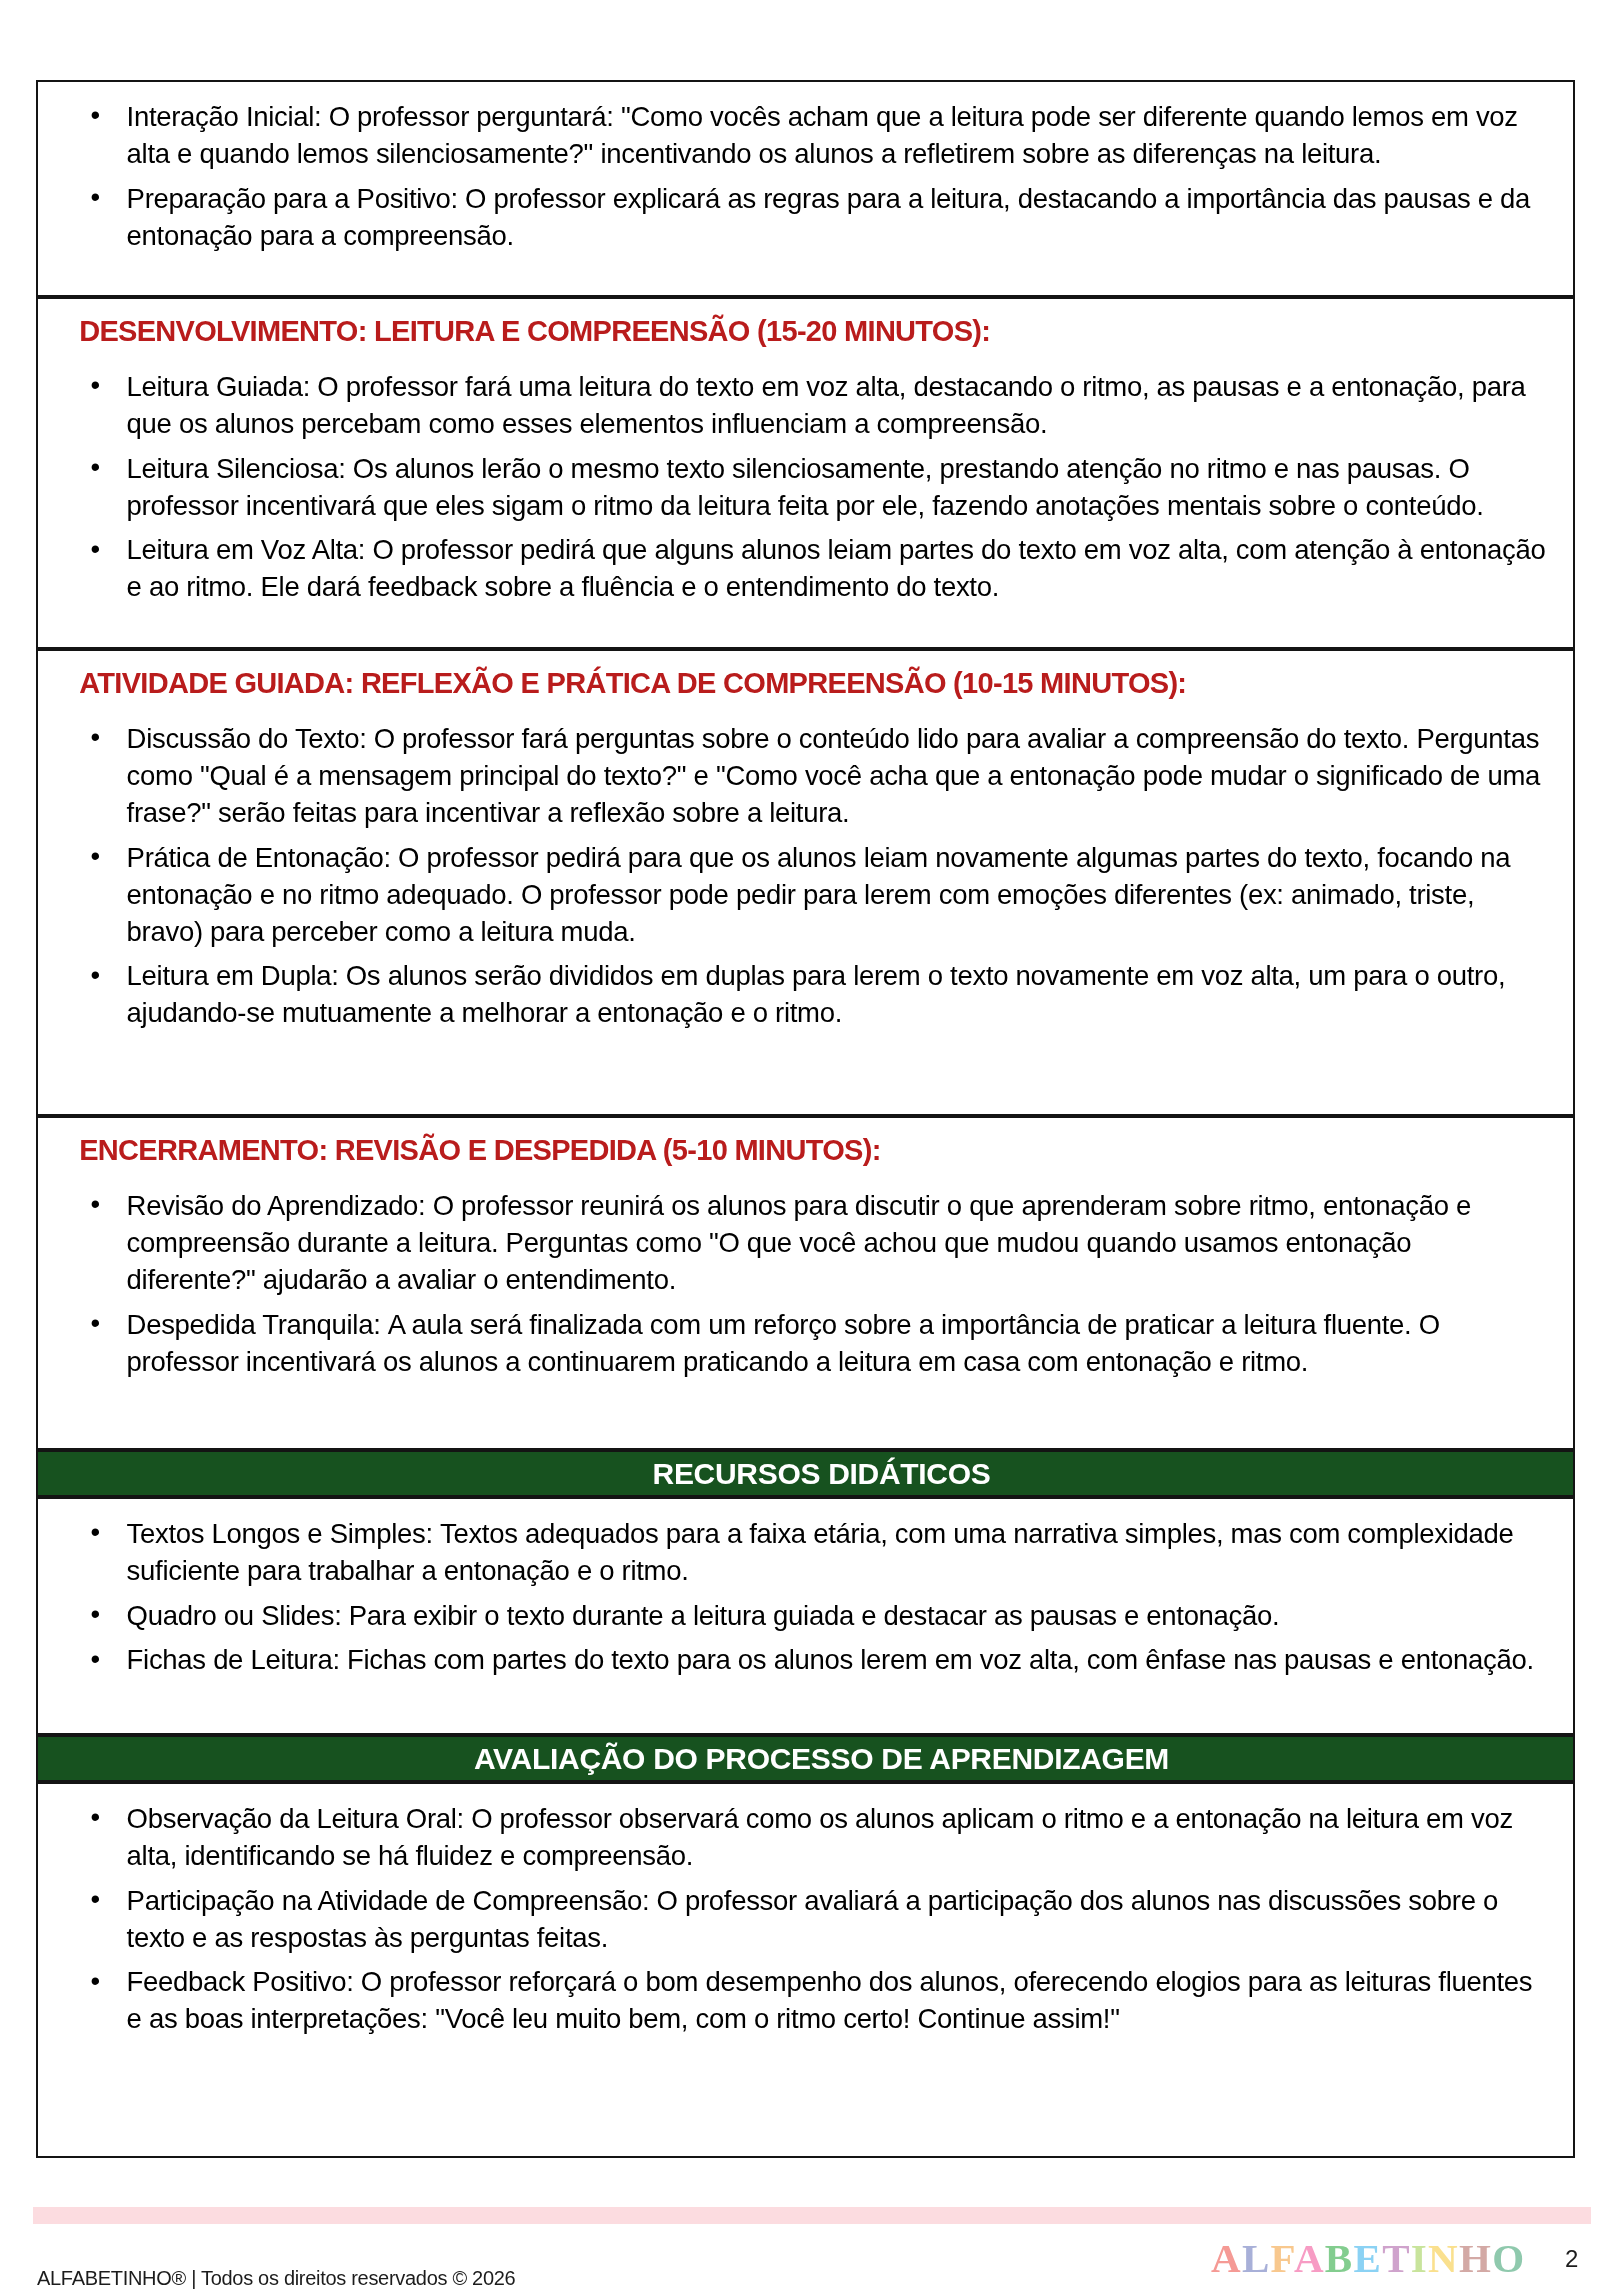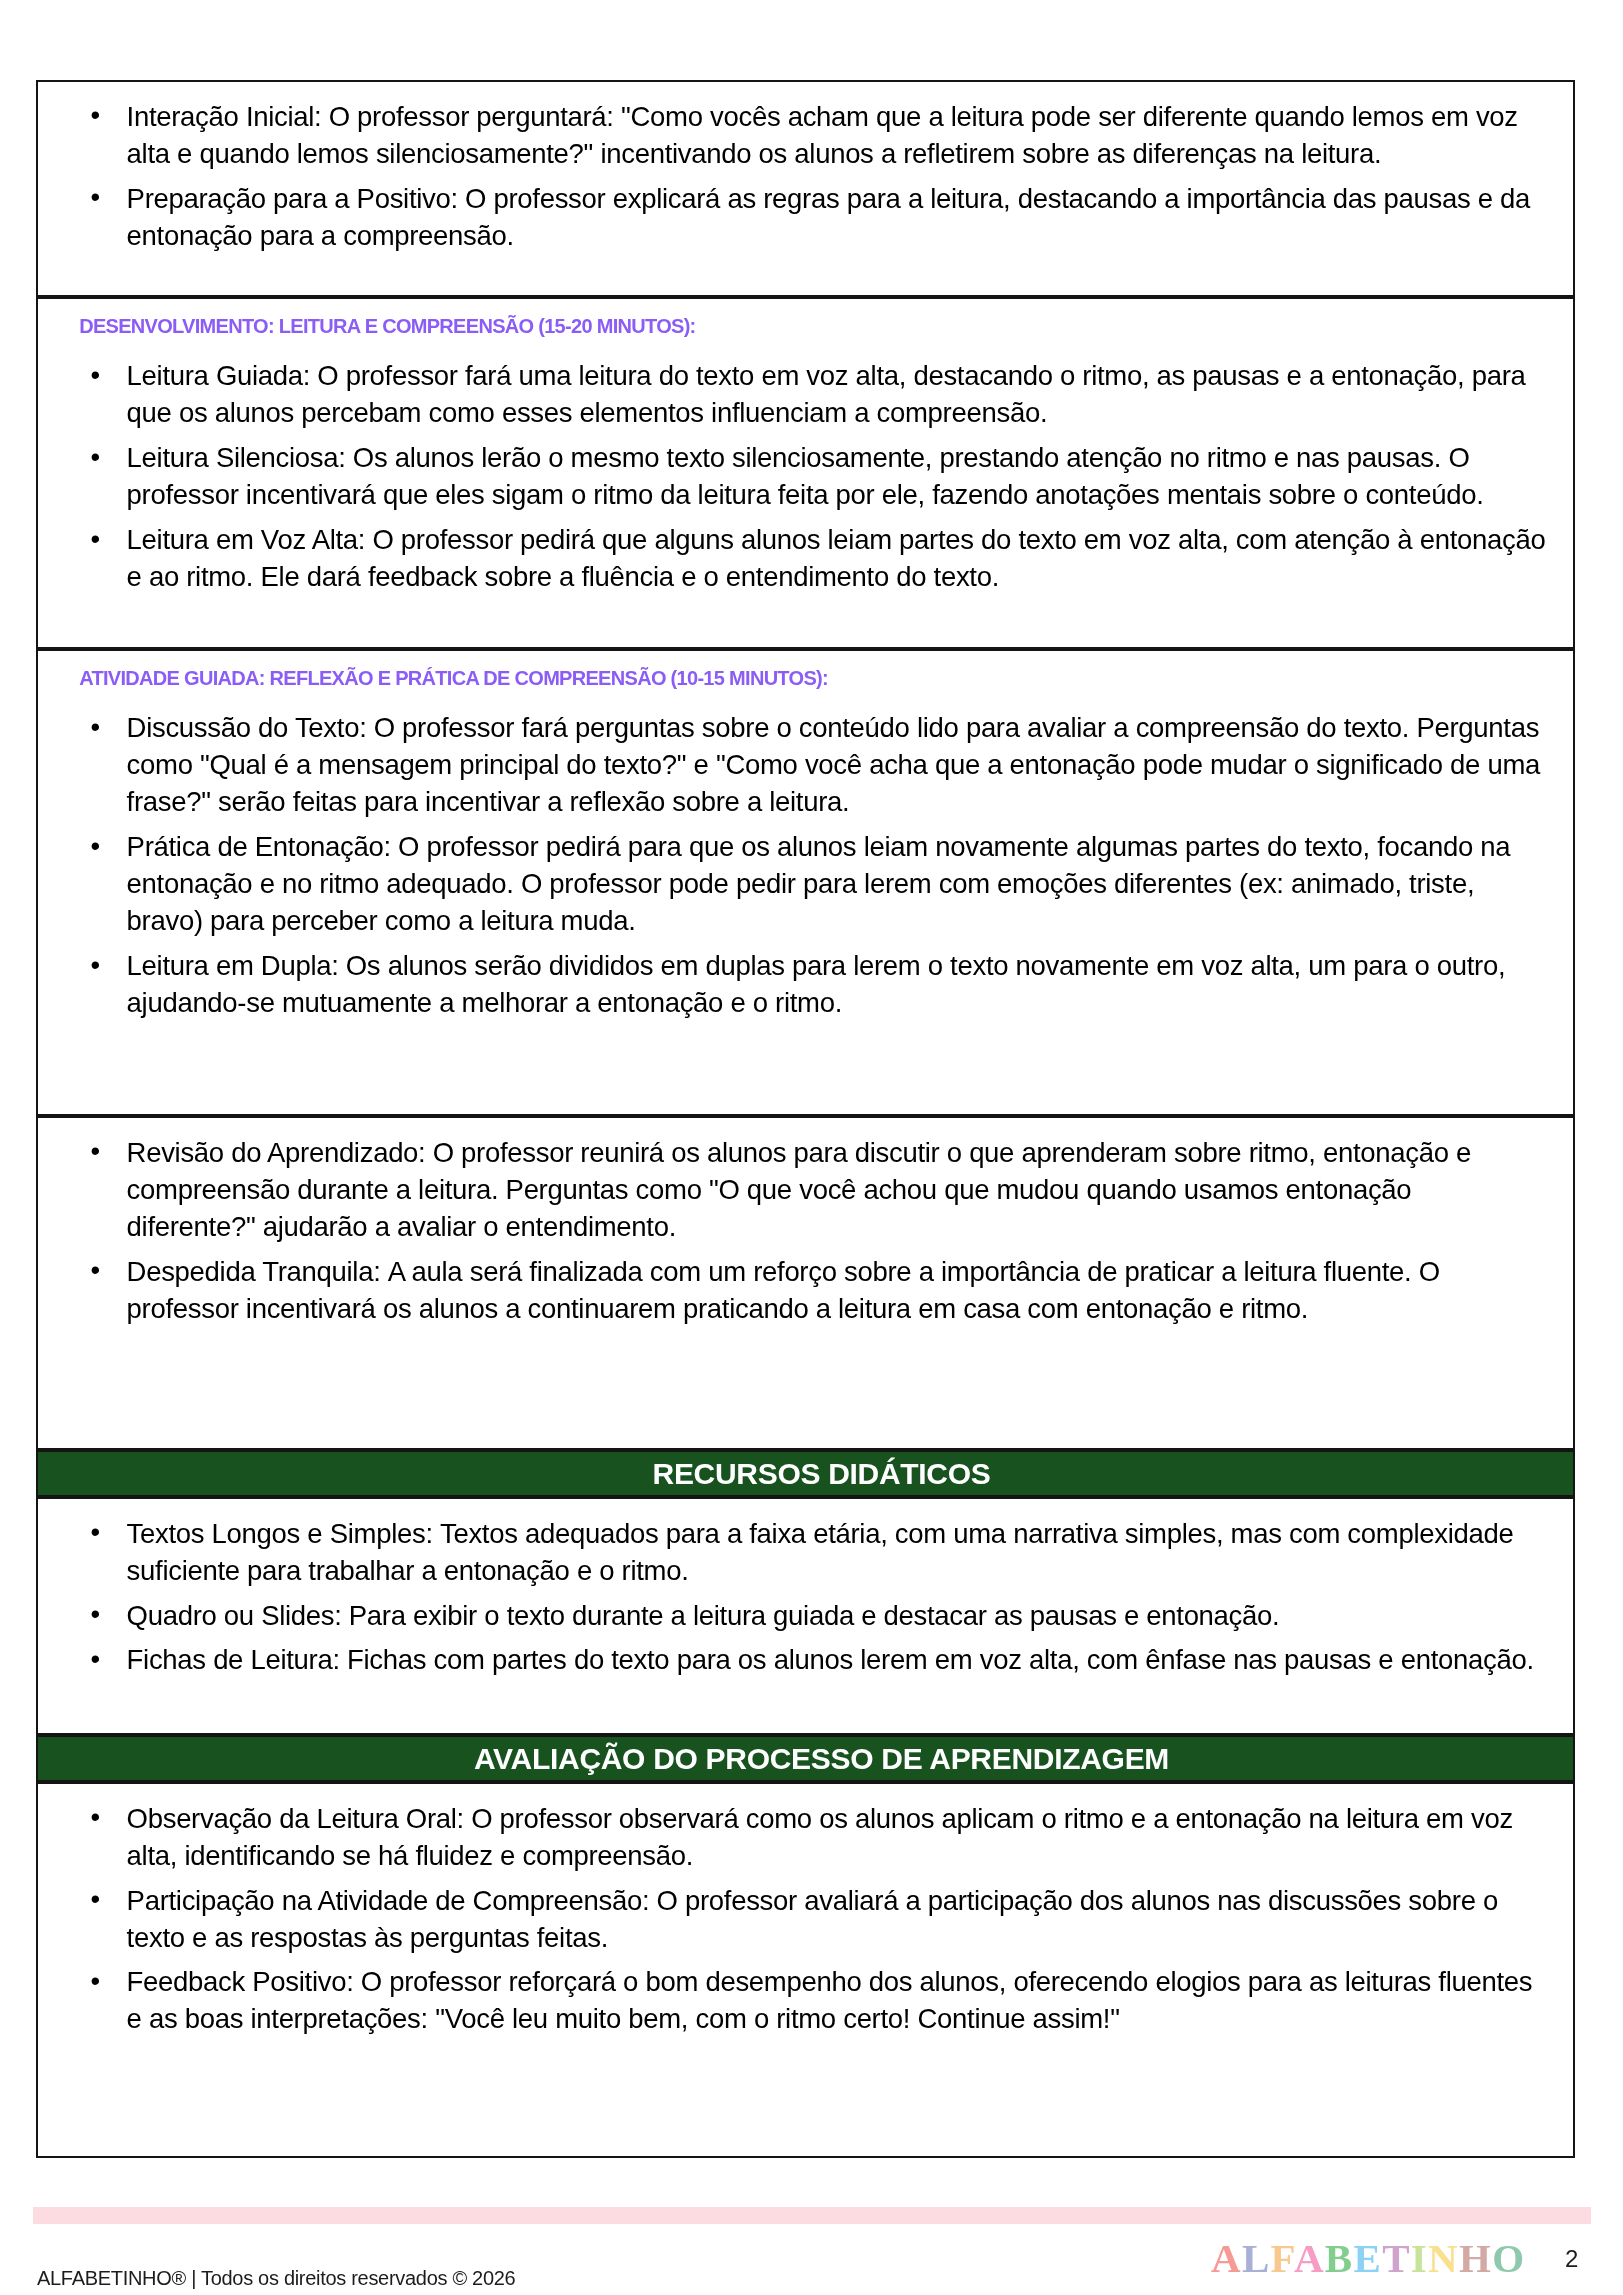--- a/index.html
+++ b/index.html
@@ -22,25 +22,25 @@
     box-sizing:border-box;
     width:100%;
     border:2.6px solid #141414;
     background:#fff;
     padding:15.7px 27.5px 13px 19.6px;
   }
   .box + .box, .box + .banner, .banner + .box{margin-top:0;}
   .red-heading{
     margin:0 0 19.6px 0;
     padding-left:21.6px;
-    font-size:20px;
+    font-size:29px;
     line-height:1.15;
     font-weight:bold;
     letter-spacing:-0.7px;
-    color:#8b5cf6;
+    color:#b91c1c;
   }
   ul.bullets{
     list-style:none;
     margin:0;
     padding:0;
   }
   ul.bullets li{
     position:relative;
     padding-left:69px;
     font-size:27.5px;
@@ -143,20 +143,21 @@
     <section class="box s2">
       <h2 class="red-heading">ATIVIDADE GUIADA: REFLEXÃO E PRÁTICA DE COMPREENSÃO (10-15 MINUTOS):</h2>
       <ul class="bullets">
         <li><span class="dot">•</span><span class="lbl">Discussão do Texto:</span><span>O professor fará perguntas sobre o conteúdo lido para avaliar a compreensão do texto. Perguntas como "Qual é a mensagem principal do texto?" e "Como você acha que a entonação pode mudar o significado de uma frase?" serão feitas para incentivar a reflexão sobre a leitura.</span></li>
         <li><span class="dot">•</span><span class="lbl">Prática de Entonação:</span><span>O professor pedirá para que os alunos leiam novamente algumas partes do texto, focando na entonação e no ritmo adequado. O professor pode pedir para lerem com emoções diferentes (ex: animado, triste, bravo) para perceber como a leitura muda.</span></li>
         <li><span class="dot">•</span><span class="lbl">Leitura em Dupla:</span><span>Os alunos serão divididos em duplas para lerem o texto novamente em voz alta, um para o outro, ajudando-se mutuamente a melhorar a entonação e o ritmo.</span></li>
       </ul>
     </section>
 
     <section class="box s3">
+      <h2 class="red-heading">ENCERRAMENTO: REVISÃO E DESPEDIDA (5-10 MINUTOS):</h2>
       <ul class="bullets">
         <li><span class="dot">•</span><span class="lbl">Revisão do Aprendizado:</span><span>O professor reunirá os alunos para discutir o que aprenderam sobre ritmo, entonação e compreensão durante a leitura. Perguntas como "O que você achou que mudou quando usamos entonação diferente?" ajudarão a avaliar o entendimento.</span></li>
         <li><span class="dot">•</span><span class="lbl">Despedida Tranquila:</span><span>A aula será finalizada com um reforço sobre a importância de praticar a leitura fluente. O professor incentivará os alunos a continuarem praticando a leitura em casa com entonação e ritmo.</span></li>
       </ul>
     </section>
 
     <div class="banner">
       <span>RECURSOS DIDÁTICOS</span>
     </div>
 

